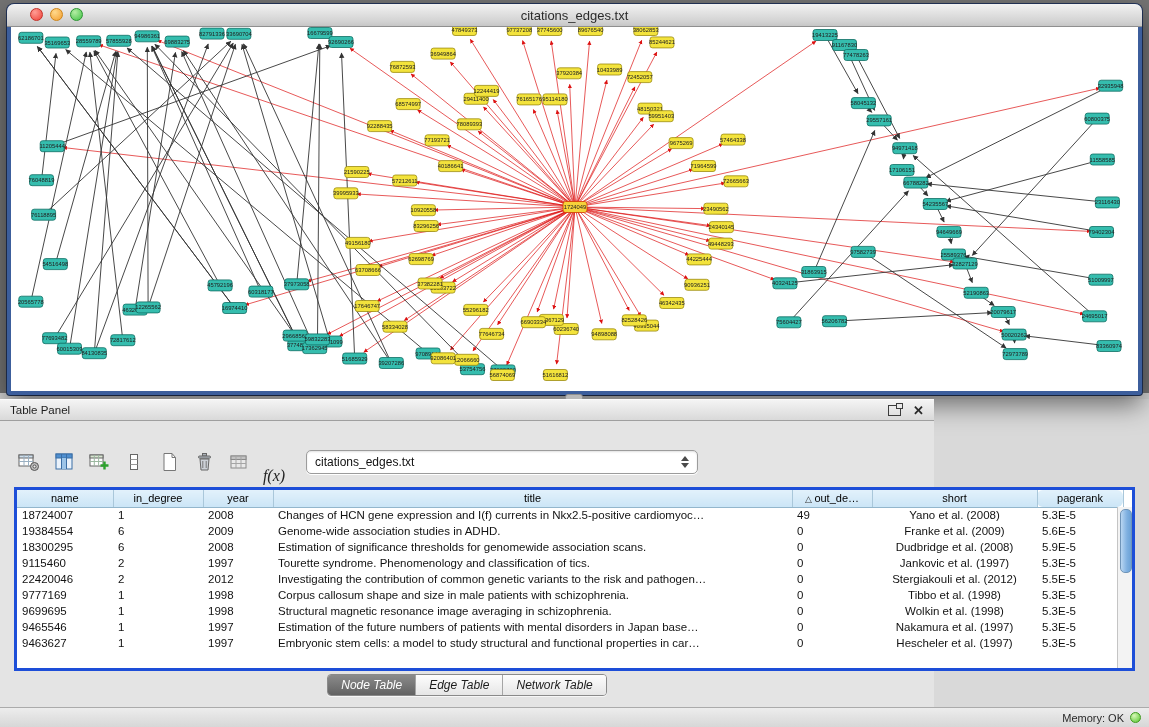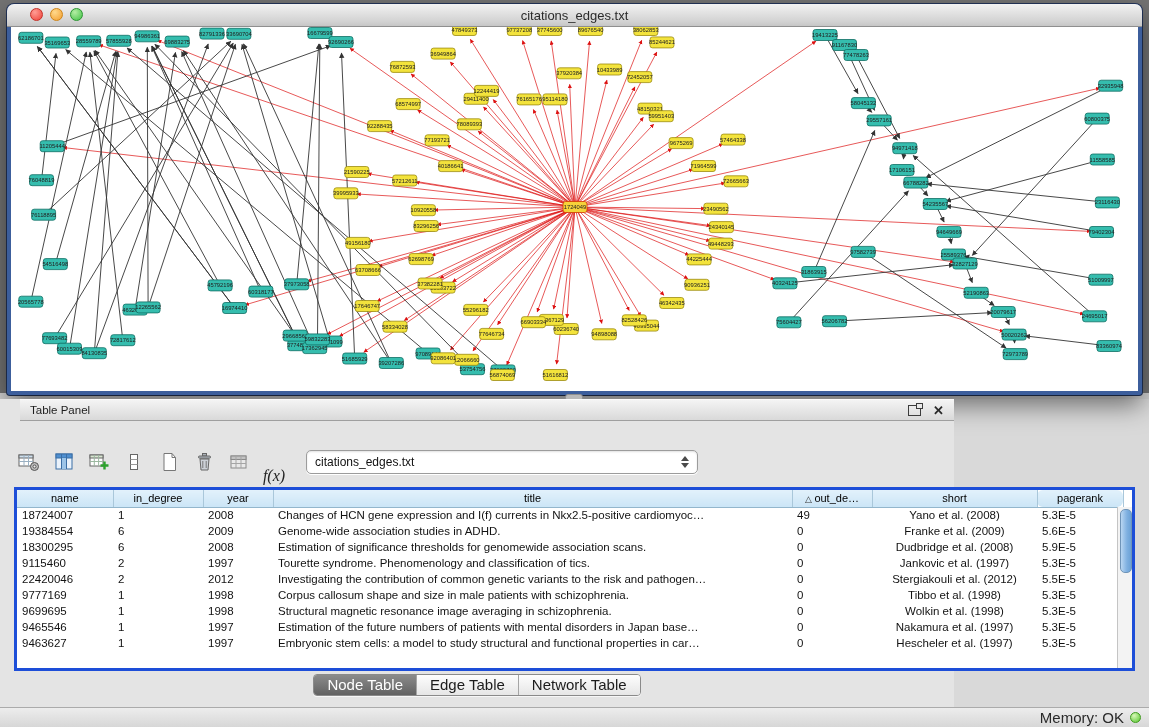--- a/index.html
+++ b/index.html
@@ -23,21 +23,21 @@
     display:flex;align-items:center;justify-content:center;}
   .traffic{position:absolute;left:23px;top:4px;display:flex;gap:7px;}
   .tl{width:13px;height:13px;border-radius:50%;box-sizing:border-box;}
   .tl.red{background:radial-gradient(circle at 35% 30%,#ff9d95,#ee4138);border:1px solid #c52f27;}
   .tl.yellow{background:radial-gradient(circle at 35% 30%,#ffd98c,#f29e2e);border:1px solid #cf8416;}
   .tl.green{background:radial-gradient(circle at 35% 30%,#b4eda4,#41c245);border:1px solid #2a9630;}
   .win-title{font-size:13px;color:#2b2b2b;}
   .graph-frame{position:absolute;top:23px;left:4px;right:4px;bottom:4px;background:#fff;overflow:hidden;}
   .graph-frame svg{display:block;width:100%;height:100%;}
   
-  .table-panel{position:absolute;top:399px;left:0;width:934px;height:308px;background:#e4e4e4;padding-left:20px;}
+  .table-panel{position:absolute;top:399px;left:0;width:934px;height:308px;background:#e4e4e4;}
   .panel-titlebar{height:22px;background:linear-gradient(#f4f4f4,#d9d9d9);
     border-top:1px solid #fdfdfd;border-bottom:1px solid #9f9f9f;
     display:flex;align-items:center;padding:0 10px;box-sizing:border-box;}
   .panel-title{font-size:11.5px;color:#1d1d1d;}
   .panel-actions{margin-left:auto;display:flex;align-items:center;gap:12px;}
   .float-ic{width:11px;height:9px;border:1px solid #3c3c3c;position:relative;display:inline-block;}
   .float-ic::after{content:"";position:absolute;right:-3px;top:-3px;width:5px;height:4px;
     border:1px solid #3c3c3c;background:#e9e9e9;}
   .close-ic{font-size:13px;font-weight:bold;color:#2a2a2a;line-height:1;cursor:default;}
   
@@ -72,30 +72,30 @@
   .col-pagerank{width:86px;border-radius:6px;}
   .sort{font-size:9px;color:#333;}
   .vscroll{position:absolute;top:17px;right:0;bottom:0;width:15px;background:#f3f3f3;
     border-left:1px solid #c4c4c4;box-sizing:border-box;}
   .vthumb{position:absolute;top:2px;left:2px;width:10px;height:62px;border-radius:5px;
     background:linear-gradient(90deg,#b9d6f2,#7fb0e0 60%,#6ba1d6);border:1px solid #6f94b8;}
   
   .tabs-row{position:absolute;top:275px;left:0;right:0;display:flex;justify-content:center;}
   .tabs-group{display:flex;border:1px solid #8a8a8a;border-radius:4px;overflow:hidden;
     background:#f2f2f2;box-shadow:0 1px 0 rgba(255,255,255,.7);}
-  .tab{padding:2px 13px;font-size:15px;color:#1c1c1c;
-    background:linear-gradient(#fdfdfd,#e6e6e6);border-left:1px solid #a5a5a5;line-height:16px;}
+  .tab{padding:2px 13px;font-size:12px;color:#1c1c1c;
+    background:linear-gradient(#fdfdfd,#e6e6e6);border-left:1px solid #a5a5a5;line-height:16px;font-style:italic;}
   .tab:first-child{border-left:none;}
   .tab.active{background:linear-gradient(#8b8b8b,#626262);color:#fff;}
   
   .status-bar{position:absolute;bottom:0;left:0;right:0;height:20px;
     background:linear-gradient(#ededed,#d7d7d7);border-top:1px solid #ababab;
     display:flex;align-items:center;justify-content:flex-end;gap:6px;
     padding:0 8px;box-sizing:border-box;}
-  .status-label{font-size:15px;color:#2a2a2a;}
+  .status-label{font-size:11px;color:#2a2a2a;}
   .mem-dot{width:11px;height:11px;border-radius:50%;
     background:radial-gradient(circle at 35% 30%,#d8f8b8,#55c52c);
     border:1px solid #3f9b1d;box-sizing:border-box;}
 </style>
 </head>
 <body>
 
 <div class="top-strip"></div>
 <div class="gap-strip"></div>
 

